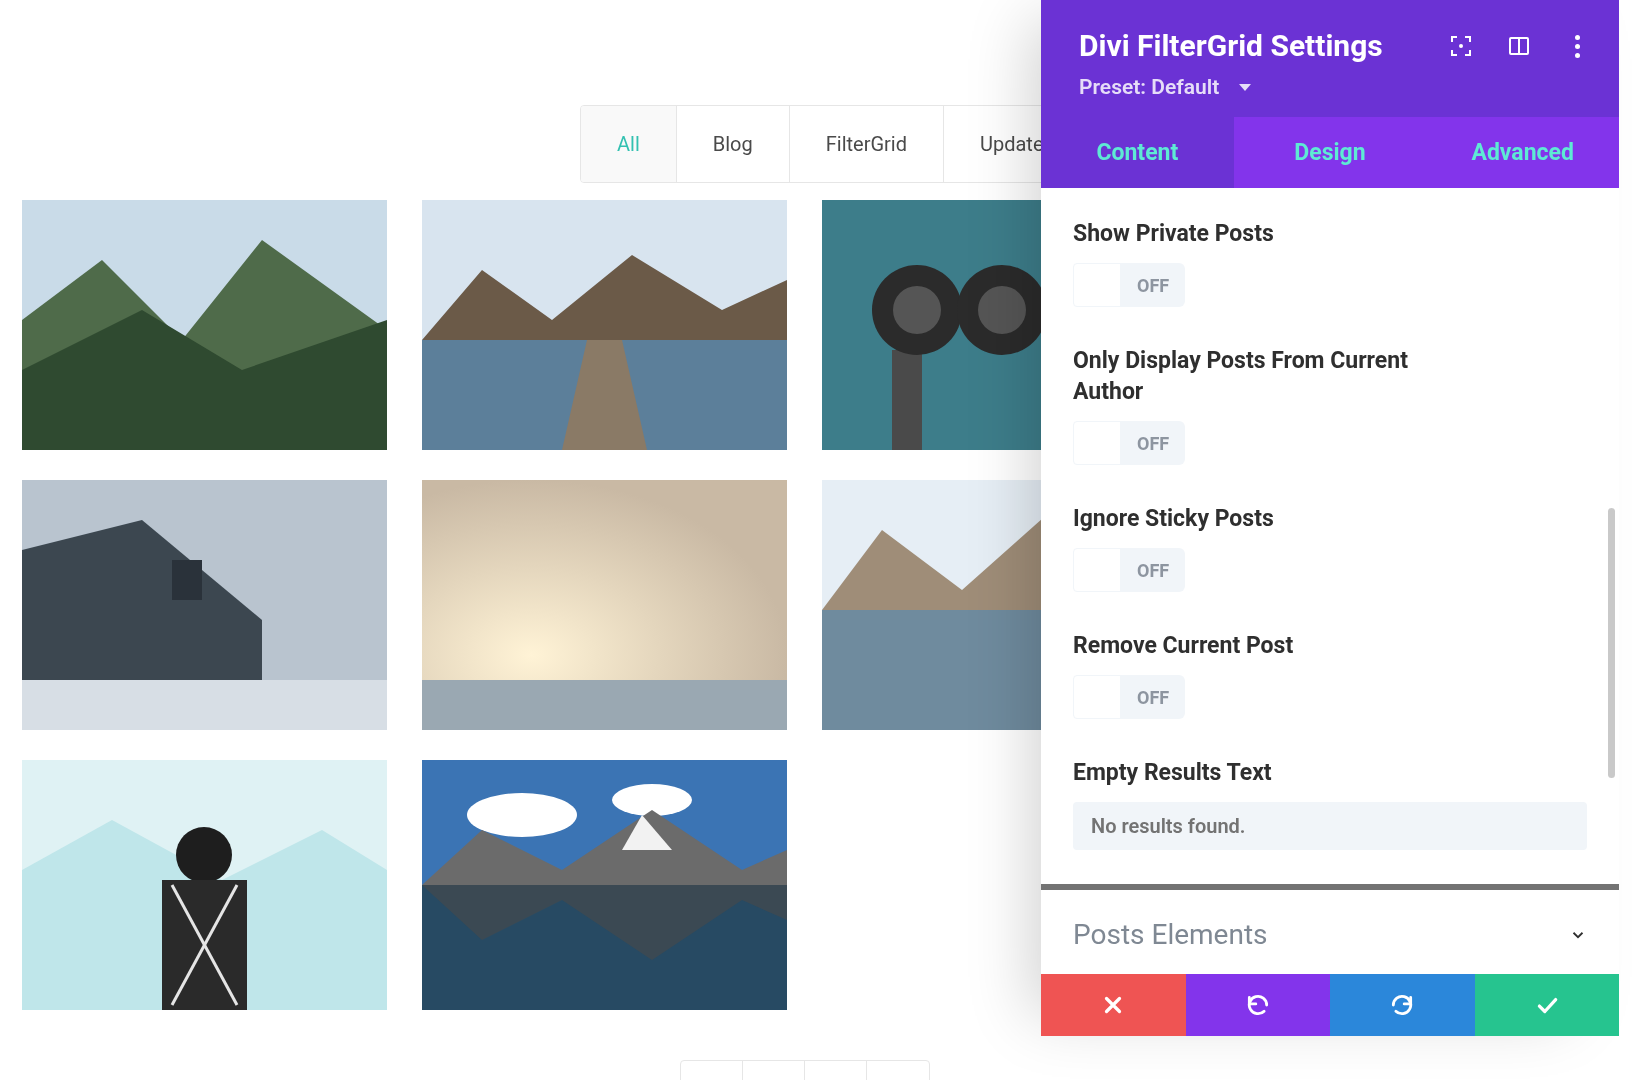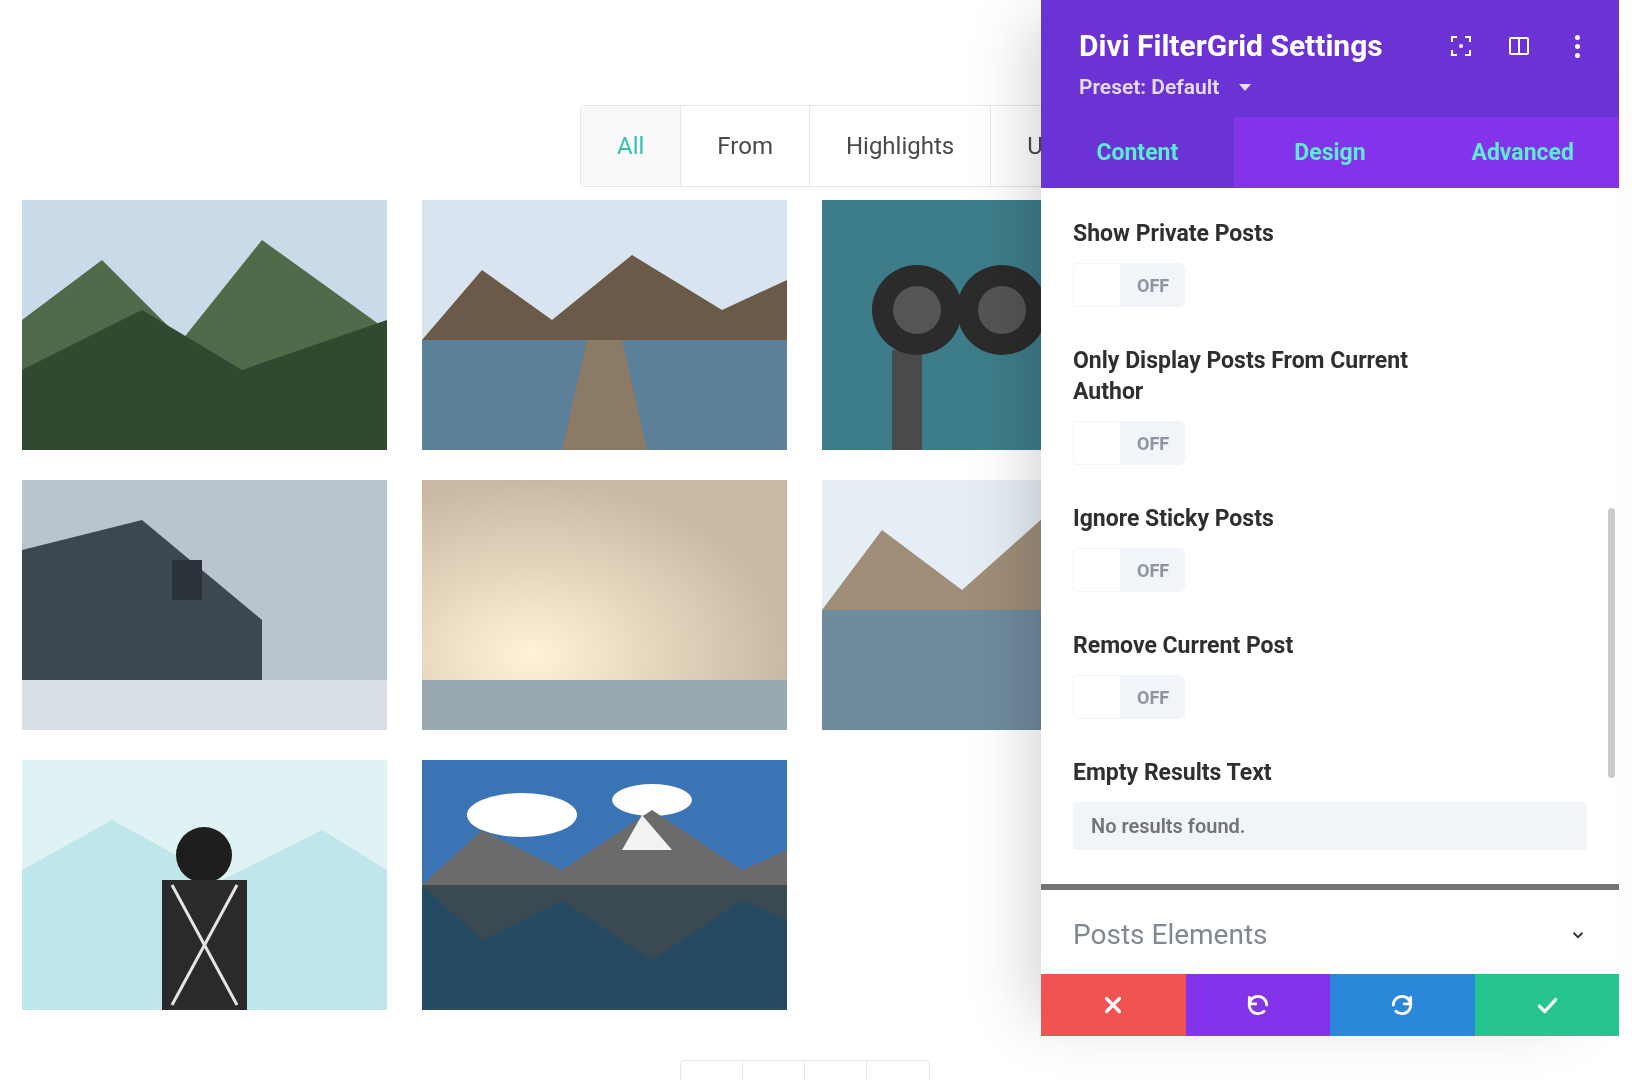--- a/index.html
+++ b/index.html
@@ -1,20 +1,20 @@
 <!DOCTYPE html>
 <html><head>
 <meta charset="utf-8">
 <style>
   *{box-sizing:border-box;margin:0;padding:0;font-family:-apple-system,BlinkMacSystemFont,"Segoe UI",Roboto,Helvetica,Arial,sans-serif}
   body{background:#fff;width:1639px;height:1080px;overflow:hidden;position:relative}
 
   
   .filter-tabs{position:absolute;top:105px;left:580px;display:flex;border:1px solid #e6e6e6;border-radius:4px;overflow:hidden}
-  .filter-tab{padding:26px 36px;font-size:24px;color:#4a4a4a;border-right:1px solid #e6e6e6;background:#fff;cursor:pointer}
+  .filter-tab{padding:26px 36px;font-size:20px;color:#4a4a4a;border-right:1px solid #e6e6e6;background:#fff;cursor:pointer}
   .filter-tab:last-child{border-right:none}
   .filter-tab.active{color:#33c1b1;background:#f9f9f9}
 
   
   .grid{position:absolute;top:200px;left:22px;display:grid;grid-template-columns:repeat(3,365px);gap:30px 35px}
   .tile{width:365px;height:250px;background:#d0d0d0;position:relative;overflow:hidden}
   .tile svg{width:100%;height:100%;display:block}
 
   
   .pager{position:absolute;top:1060px;left:680px;display:flex;border:1px solid #e6e6e6;border-radius:4px}
@@ -59,22 +59,22 @@
   .fbtn.red{background:#ef5453}
   .fbtn.purple{background:#8334eb}
   .fbtn.blue{background:#2b87da}
   .fbtn.green{background:#26c48f}
 </style>
 </head>
 <body>
 
 <div class="filter-tabs">
   <div class="filter-tab active">All</div>
-  <div class="filter-tab">From</div>
-  <div class="filter-tab">Highlights</div>
+  <div class="filter-tab">Blog</div>
+  <div class="filter-tab">FilterGrid</div>
   <div class="filter-tab">Updates</div>
 </div>
 
 <div class="grid">
 
   <div class="tile">
       <svg viewBox="0 0 365 250" preserveAspectRatio="none">
         <rect width="365" height="250" fill="#c9dbe8"></rect>
         <polygon points="0,250 0,120 80,60 160,140 240,40 365,130 365,250" fill="#4f6b4a"></polygon>
         <polygon points="0,250 0,170 120,110 220,170 365,120 365,250" fill="#2f4a30"></polygon>

